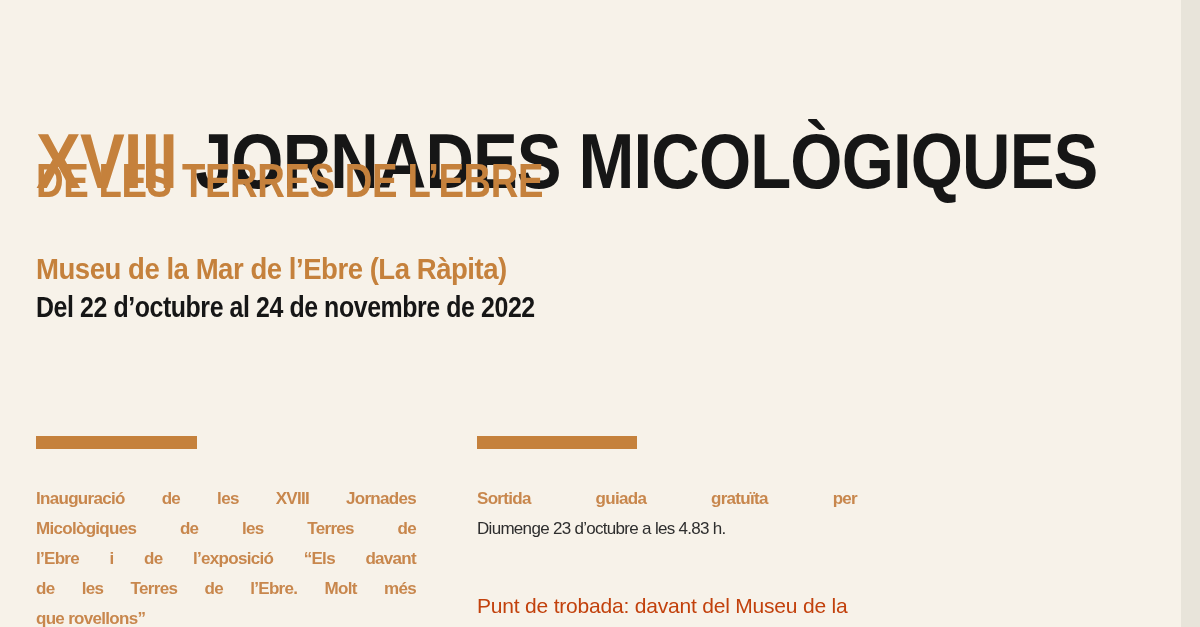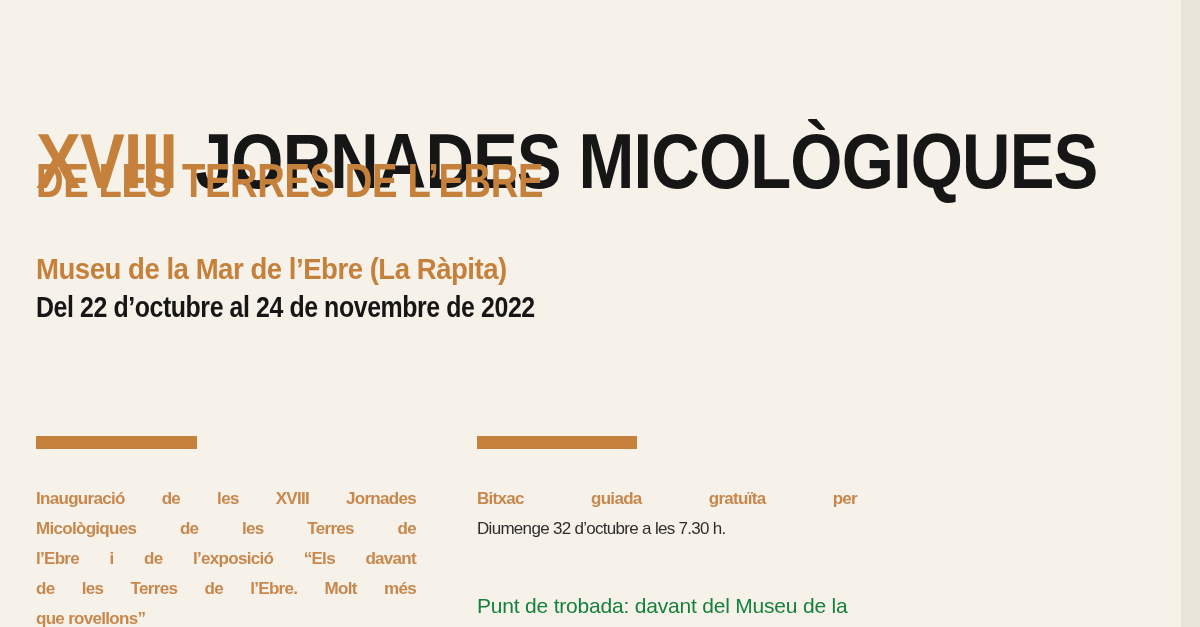--- a/index.html
+++ b/index.html
@@ -39,21 +39,21 @@
     font-size:17px;line-height:30px;letter-spacing:-.7px;
   }
   .col.lft{left:36px;}
   .col.rgt{left:477px;}
   .line{display:block;}
   .just{text-align:justify;text-align-last:justify;}
   .or{color:#c8874d;font-weight:bold;}
   .bk{color:#2e2e2e;font-weight:normal;}
   .meeting{
     position:absolute;left:477px;top:593px;width:400px;
-    font-size:21px;line-height:26px;letter-spacing:-.2px;color:#15803d;
+    font-size:21px;line-height:26px;letter-spacing:-.2px;color:#c2410c;
   }
 </style>
 </head>
 <body>
 
 <div class="poster">
 
   <h1 class="abs t1">
     <span class="num">XVIII</span>
     <span>JORNADES MICOLÒGIQUES</span>
@@ -70,19 +70,19 @@
 
   <div class="col lft or">
     <div class="line just">Inauguració de les XVIII Jornades</div>
     <div class="line just">Micològiques de les Terres de</div>
     <div class="line just">l’Ebre i de l’exposició “Els davant</div>
     <div class="line just">de les Terres de l’Ebre. Molt més</div>
     <div class="line">que rovellons”</div>
   </div>
 
   <div class="col rgt">
-    <div class="line just or">Bitxac guiada gratuïta per</div>
-    <div class="line bk">Diumenge 32 d’octubre a les 7.30 h.</div>
+    <div class="line just or">Sortida guiada gratuïta per</div>
+    <div class="line bk">Diumenge 23 d’octubre a les 4.83 h.</div>
   </div>
 
   <div class="meeting">Punt de trobada: davant del Museu de la</div>
 
 </div>
 
 </body></html>

